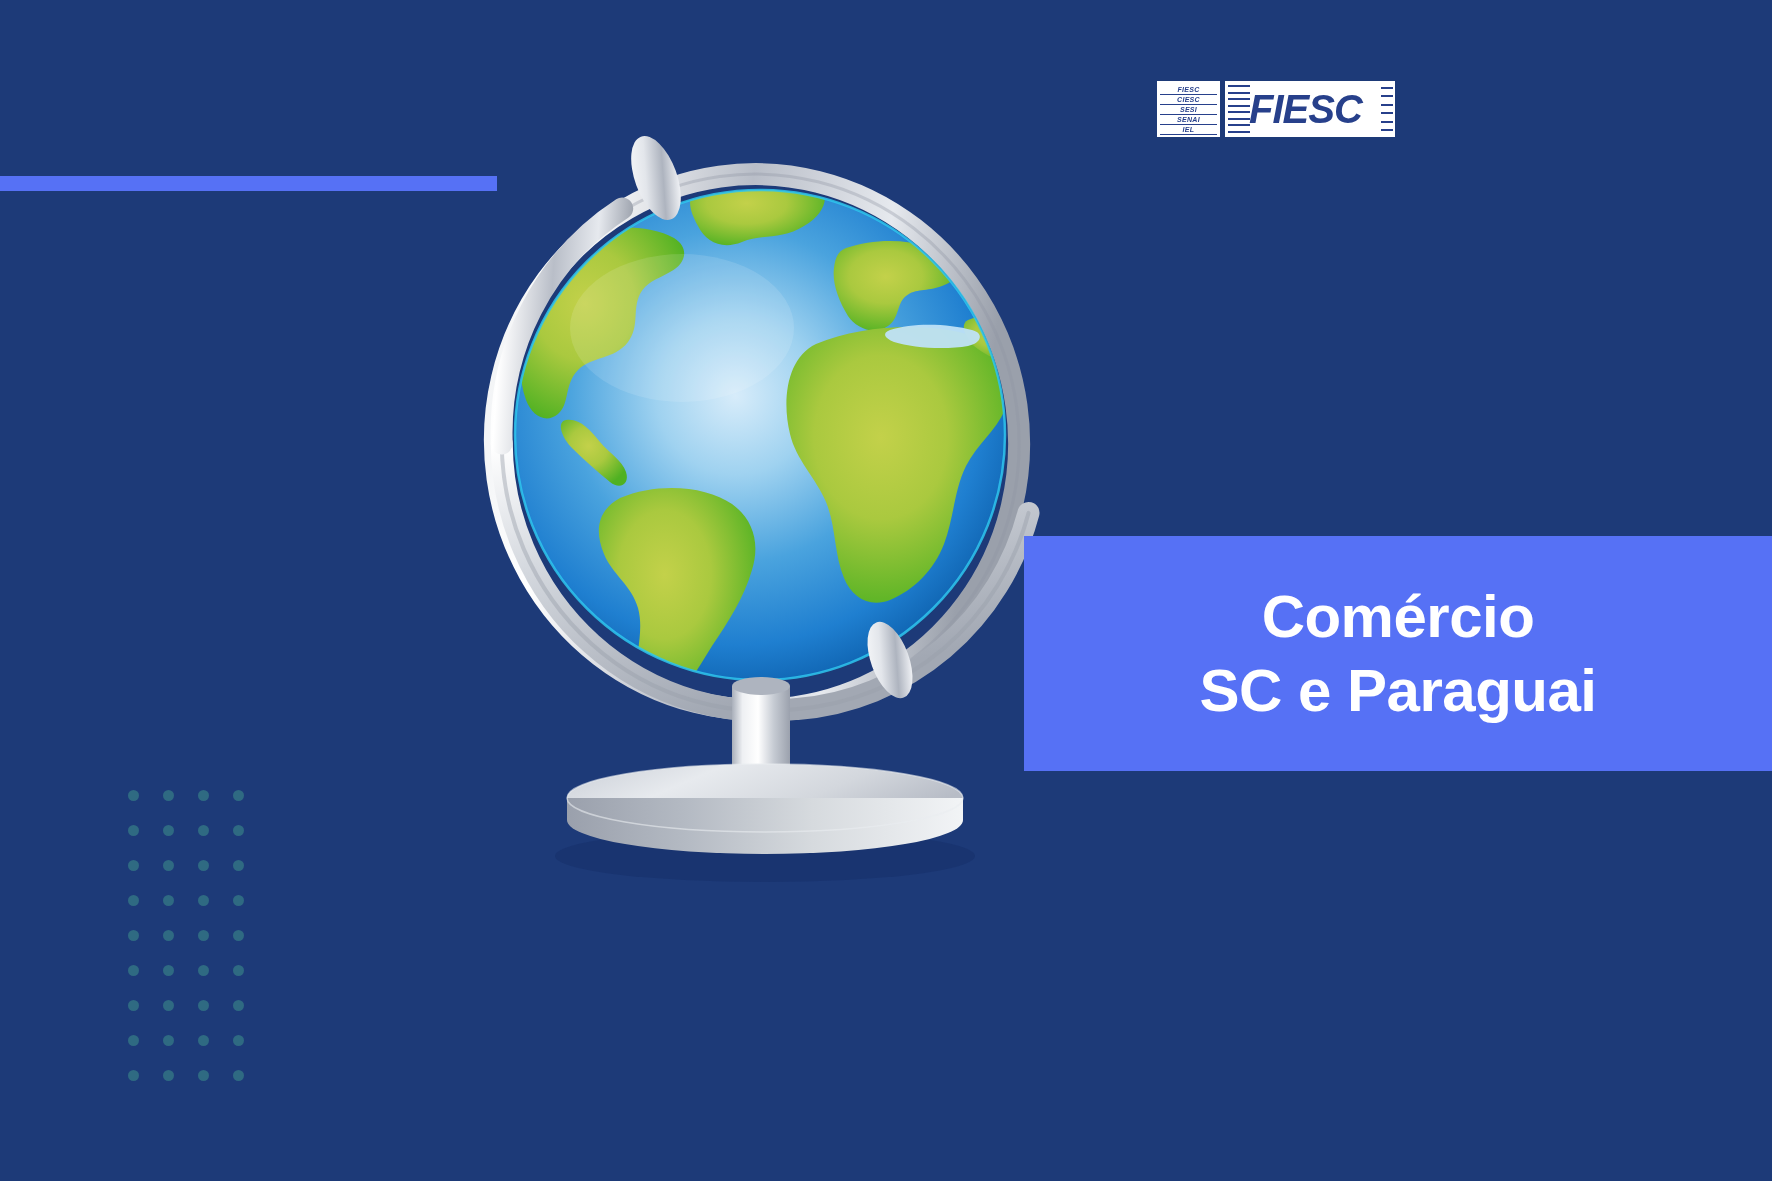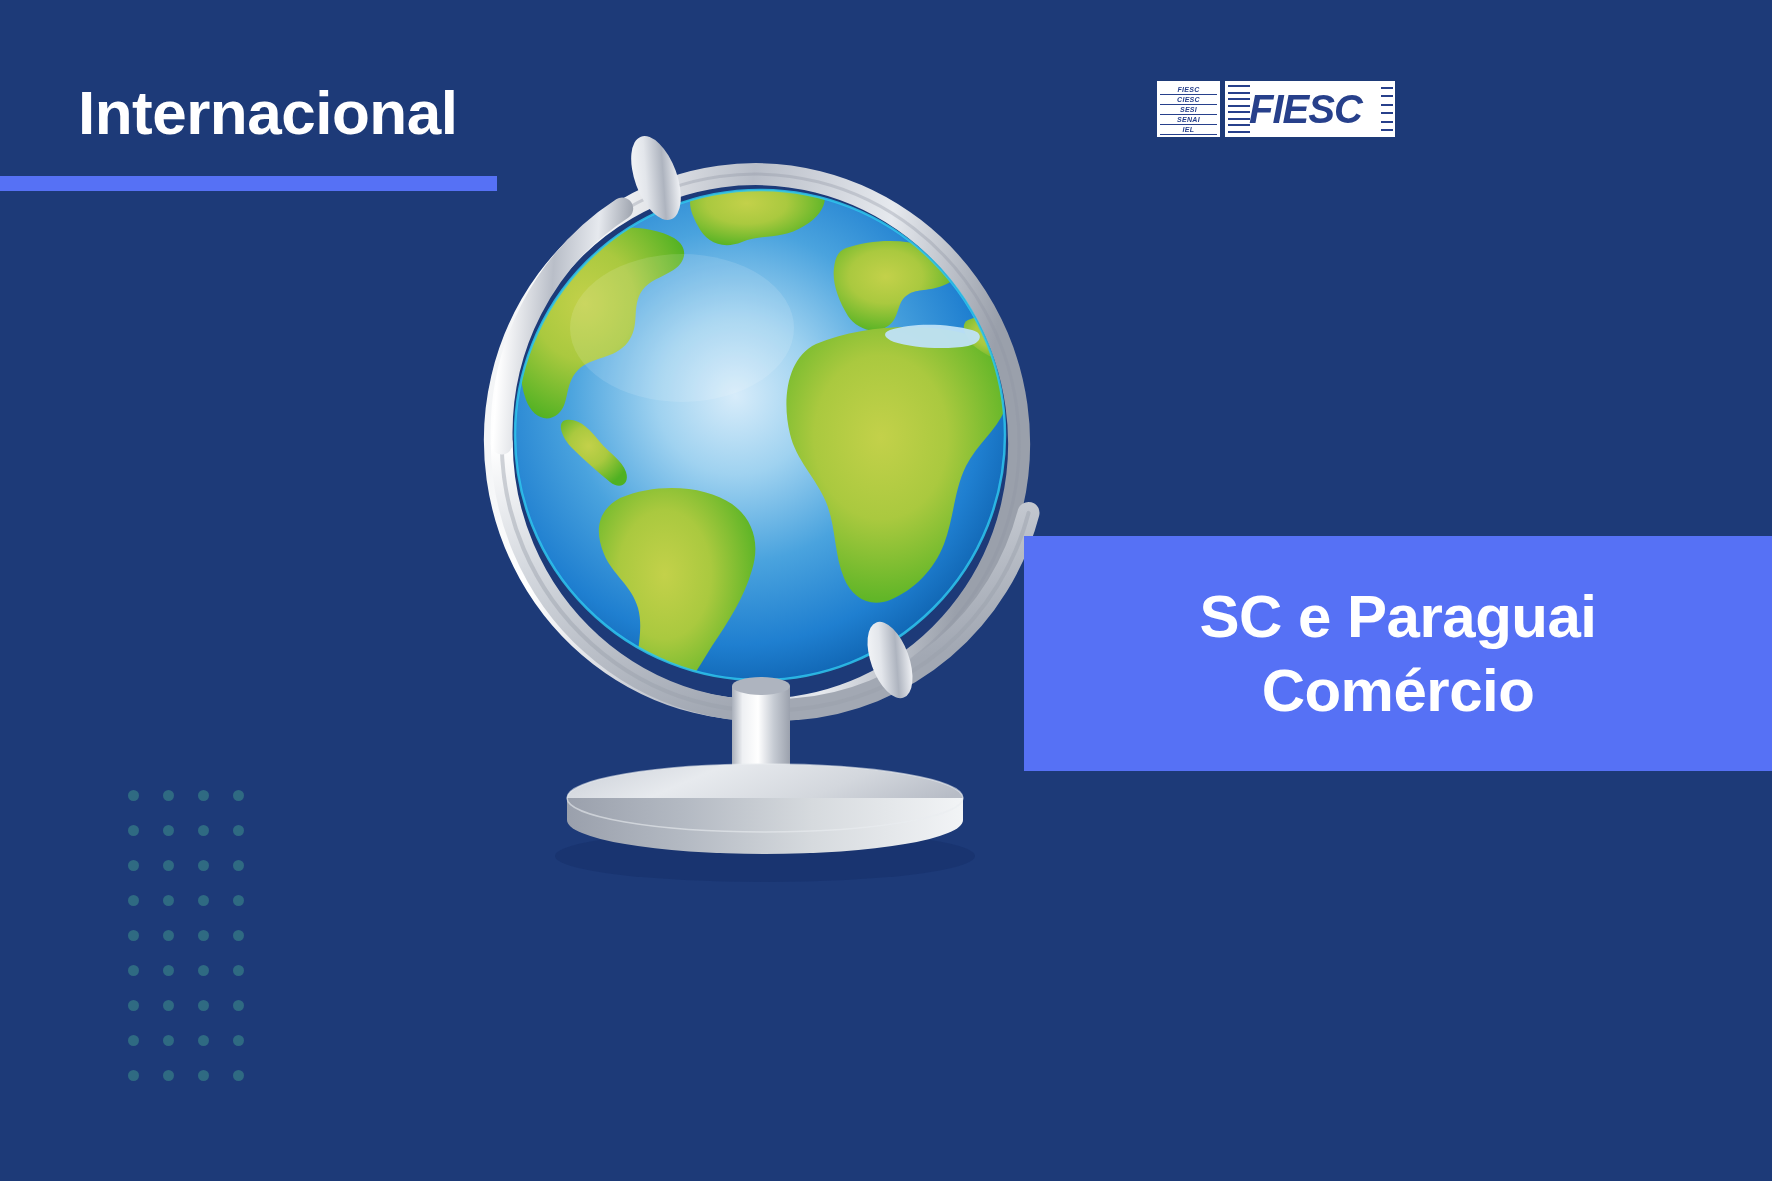--- a/index.html
+++ b/index.html
@@ -177,21 +177,20 @@
     width: 600px;
     height: 760px;
   }
   #globe-wrap svg { display: block; width: 100%; height: 100%; }
 </style>
 </head>
 <body>
 
 <div id="stage">
 
-  <div id="title">Internacional</div>
   <div id="title-rule"></div>
 
   <div id="logo">
     <div id="logo-left">
       <div class="lrow">FIESC</div>
       <div class="lrow">CIESC</div>
       <div class="lrow">SESI</div>
       <div class="lrow">SENAI</div>
       <div class="lrow">IEL</div>
     </div>
@@ -361,22 +360,22 @@
       <rect x="272" y="556" width="58" height="110" fill="url(#stemGrad)"></rect>
       <ellipse cx="301" cy="556" rx="29" ry="9" fill="#aeb4bf"></ellipse>
 
       <ellipse cx="305" cy="668" rx="198" ry="34" fill="url(#baseTopGrad)"></ellipse>
       <path d="M107 668 L107 690 A198 34 0 0 0 503 690 L503 668 Z" fill="url(#baseSideGrad)"></path>
       <ellipse cx="305" cy="668" rx="198" ry="34" fill="none" stroke="#e9ecf0" stroke-width="1.5" opacity="0.6"></ellipse>
     </svg>
   </div>
 
   <div id="caption-box">
+    <div class="cline">Comércio</div>
     <div class="cline">SC e Paraguai</div>
-    <div class="cline">Comércio</div>
   </div>
 
   <div id="dots">
       <span style="background: rgb(47, 106, 130);"></span>
       <span style="background: rgb(47, 106, 130);"></span>
       <span style="background: rgb(47, 106, 130);"></span>
       <span style="background: rgb(47, 106, 130);"></span>
       <span style="background: rgb(47, 106, 130);"></span>
       <span style="background: rgb(47, 106, 130);"></span>
       <span style="background: rgb(47, 106, 130);"></span>

